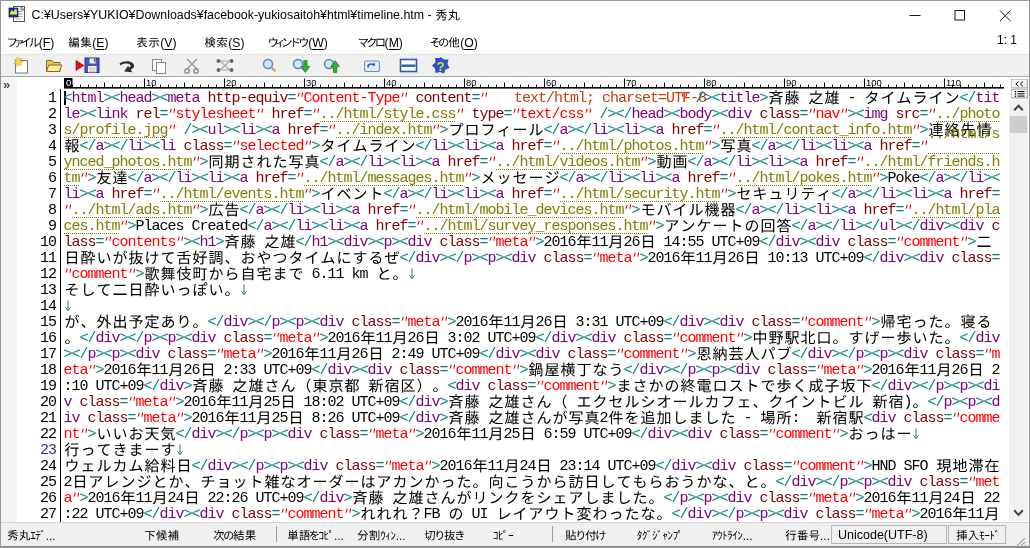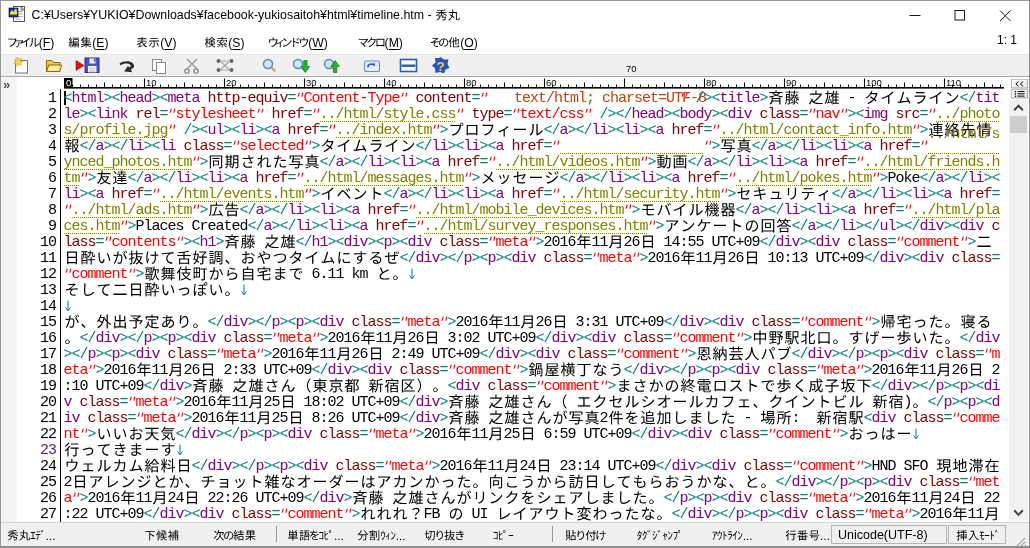--- a/index.html
+++ b/index.html
@@ -1054,20 +1054,21 @@
     <i class="m" style="left:239.5px;top:139px;color:#ff0000">selected</i>
     <i class="m" style="left:311.5px;top:139px;color:#008080">&gt;</i>
     <i class="m" style="left:415.5px;top:139px;color:#008080">&lt;/</i>
     <i class="m" style="left:431.5px;top:139px;color:#800080">li</i>
     <i class="m" style="left:447.5px;top:139px;color:#008080">&gt;&lt;</i>
     <i class="m" style="left:463.5px;top:139px;color:#800080">li</i>
     <i class="m" style="left:479.5px;top:139px;color:#008080">&gt;&lt;</i>
     <i class="m" style="left:495.5px;top:139px;color:#800080">a</i>
     <i class="m" style="left:511.5px;top:139px;color:#800000">href</i>
     <i class="m" style="left:543.5px;top:139px;color:#008080">=</i>
+    <i class="m" style="left:559.5px;top:139px;color:#808000">../html/photos.htm</i>
     <i class="m" style="left:711.5px;top:139px;color:#008080">&gt;</i>
     <i class="m" style="left:751.5px;top:139px;color:#008080">&lt;/</i>
     <i class="m" style="left:767.5px;top:139px;color:#800080">a</i>
     <i class="m" style="left:775.5px;top:139px;color:#008080">&gt;&lt;/</i>
     <i class="m" style="left:799.5px;top:139px;color:#800080">li</i>
     <i class="m" style="left:815.5px;top:139px;color:#008080">&gt;&lt;</i>
     <i class="m" style="left:831.5px;top:139px;color:#800080">li</i>
     <i class="m" style="left:847.5px;top:139px;color:#008080">&gt;&lt;</i>
     <i class="m" style="left:863.5px;top:139px;color:#800080">a</i>
     <i class="m" style="left:879.5px;top:139px;color:#800000">href</i>
@@ -1581,21 +1582,21 @@
     <i class="u" style="left:308.2px;top:36.5px;color:#000;font-size:12.2px">(W)</i>
     <i class="u" style="left:384.6px;top:36.5px;color:#000;font-size:12.2px">(M)</i>
     <i class="u" style="left:460.2px;top:36.5px;color:#000;font-size:12.2px">(O)</i>
     <i class="u" style="left:997px;top:34px;color:#000">1: 1</i>
     <i class="r" style="left:146px;top:78px;color:#000">10</i>
     <i class="r" style="left:226px;top:78px;color:#000">20</i>
     <i class="r" style="left:306px;top:78px;color:#000">30</i>
     <i class="r" style="left:386px;top:78px;color:#000">40</i>
     <i class="r" style="left:466px;top:78px;color:#000">80</i>
     <i class="r" style="left:546px;top:78px;color:#000">60</i>
-    <i class="r" style="left:626px;top:64px;color:#000">70</i>
+    <i class="r" style="left:626px;top:78px;color:#000">70</i>
     <i class="r" style="left:706px;top:78px;color:#000">80</i>
     <i class="r" style="left:786px;top:78px;color:#000">90</i>
     <i class="r" style="left:866px;top:78px;color:#000">100</i>
     <i class="r" style="left:946px;top:78px;color:#000">110</i>
     <i class="r" style="left:66px;top:78px;color:#fff">0</i>
     <i class="u" style="left:3px;top:77.5px;color:#4a4a4a;font-size:13px;font-weight:bold">»</i>
     <i class="u" style="left:45.7px;top:529.7px;color:#000;font-size:11.8px">...</i>
     <i class="u" style="left:334.0px;top:529.7px;color:#000;font-size:11.8px">...</i>
     <i class="u" style="left:395.7px;top:529.7px;color:#000;font-size:11.8px">...</i>
     <i class="u" style="left:742.7px;top:529.7px;color:#000;font-size:11.8px">...</i>

